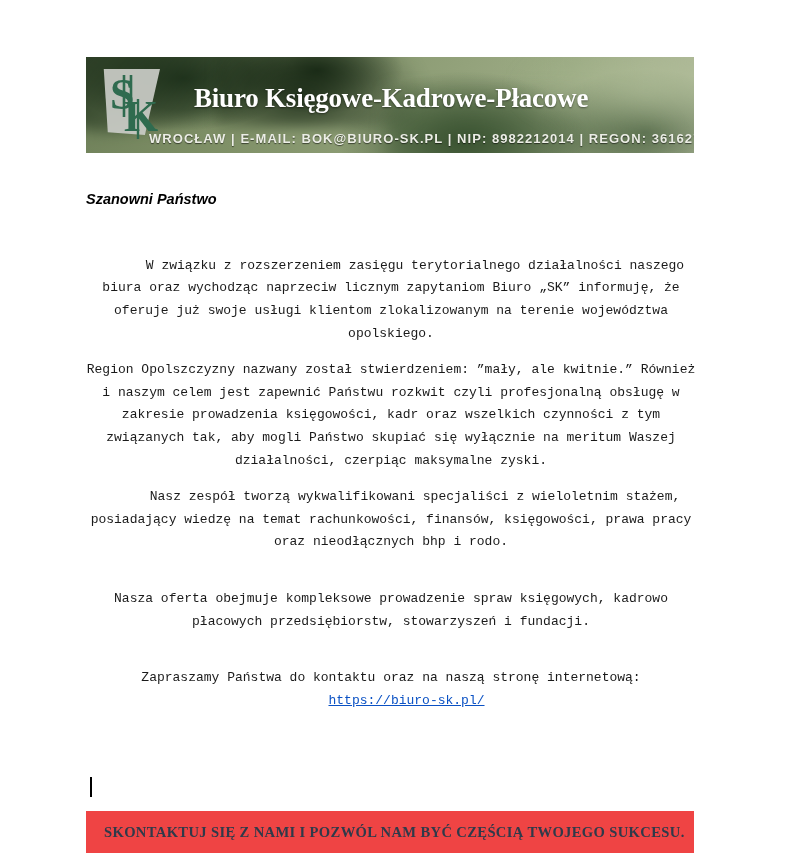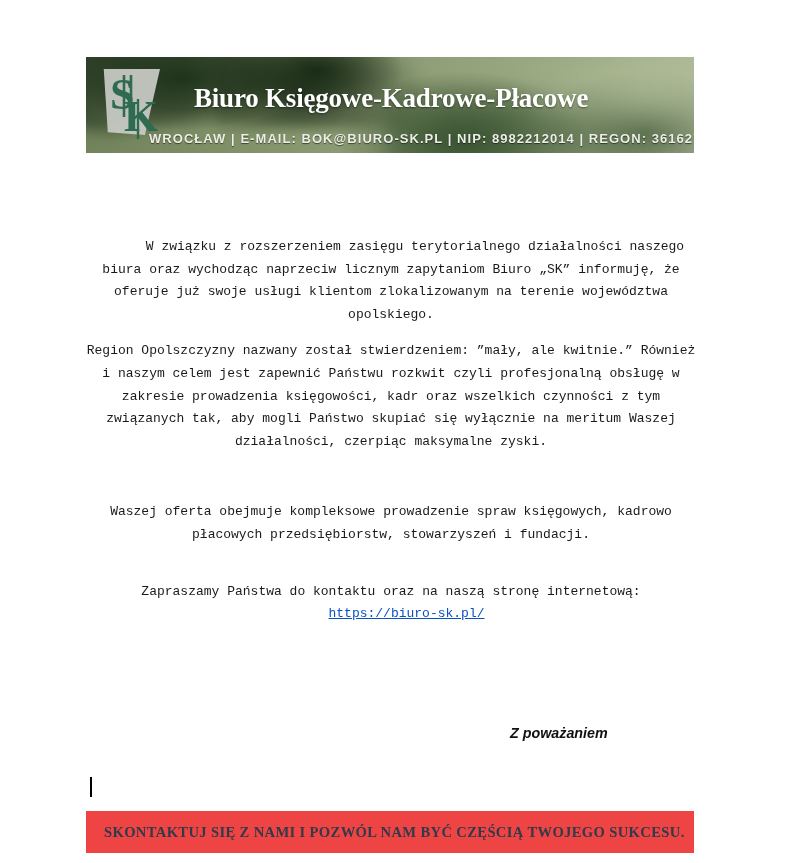--- a/index.html
+++ b/index.html
@@ -222,35 +222,37 @@
       </svg>
     </div>
 
     <div class="header-title">Biuro Księgowe-Kadrowe-Płacowe</div>
 
     <div class="header-contact">WROCŁAW  |  E-MAIL: BOK@BIURO-SK.PL  |  NIP: 8982212014  |  REGON: 361627363  |  KRS: 0000560177</div>
   </div>
 
   <div class="doc-body">
 
+    <p class="greeting">Szanowni Państwo</p>
 
     <div class="spacer-xl"></div>
 
     <p class="para indent">W związku z rozszerzeniem zasięgu terytorialnego działalności naszego biura oraz wychodząc naprzeciw licznym zapytaniom Biuro „SK” informuję, że oferuje już swoje usługi klientom zlokalizowanym na terenie województwa opolskiego.</p>
 
     <div class="spacer-sm"></div>
 
     <p class="para">Region Opolszczyzny nazwany został stwierdzeniem: ”mały, ale kwitnie.” Również i naszym celem jest zapewnić Państwu rozkwit czyli profesjonalną obsługę w zakresie prowadzenia księgowości, kadr oraz wszelkich czynności z tym związanych tak, aby mogli Państwo skupiać się wyłącznie na meritum Waszej działalności, czerpiąc maksymalne zyski.</p>
 
     <div class="spacer-sm"></div>
 
+    <p class="para indent">Nasz zespół tworzą wykwalifikowani specjaliści z wieloletnim stażem, posiadający wiedzę na temat rachunkowości, finansów, księgowości, prawa pracy oraz nieodłącznych bhp i rodo.</p>
 
     <div class="spacer-lg"></div>
 
-    <p class="para">Waszej oferta obejmuje kompleksowe prowadzenie spraw księgowych, kadrowo płacowych przedsiębiorstw, stowarzyszeń i fundacji.</p>
+    <p class="para">Nasza oferta obejmuje kompleksowe prowadzenie spraw księgowych, kadrowo płacowych przedsiębiorstw, stowarzyszeń i fundacji.</p>
 
     <div class="spacer-lg"></div>
 
     <p class="para"><span>Zapraszamy Państwa do kontaktu oraz na naszą stronę internetową: </span><a class="doc-link" href="#">https://biuro-sk.pl/</a></p>
 
     <div class="spacer-xl"></div>
     <div class="spacer-md"></div>
 
     <div class="signature">
       <p class="sig-line l1">Z poważaniem</p>

